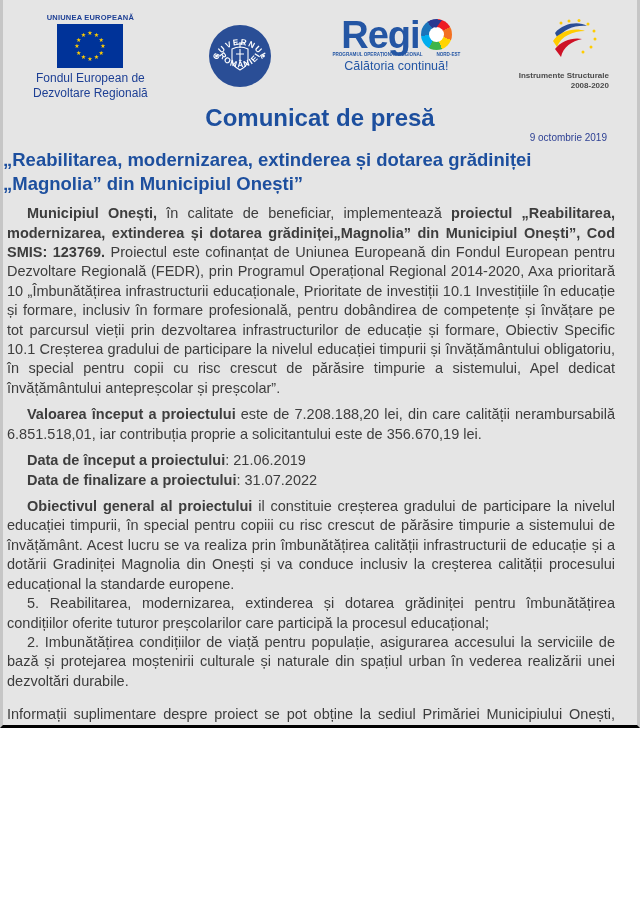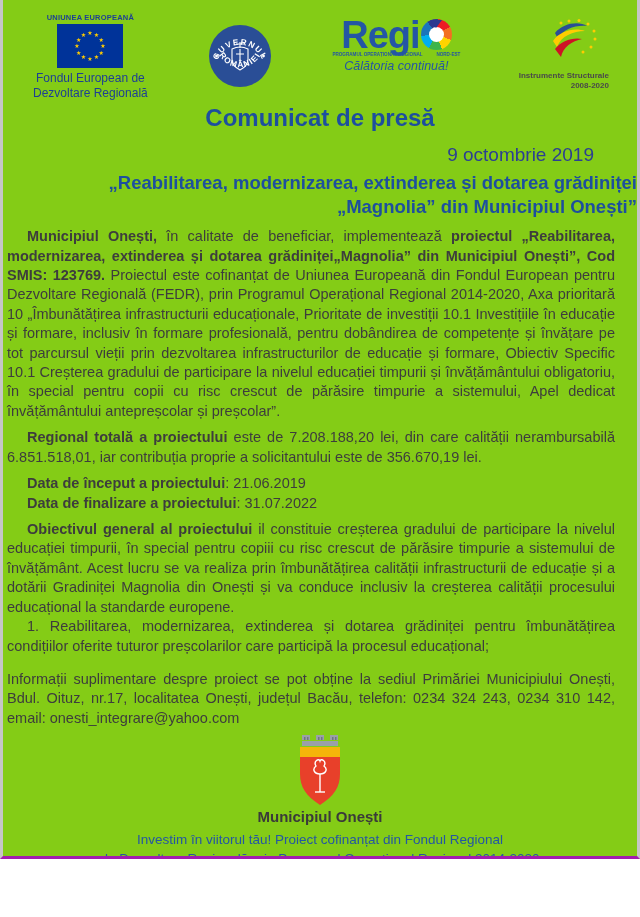--- a/index.html
+++ b/index.html
@@ -1,44 +1,44 @@
 <!DOCTYPE html>
 <html><head>
 <meta charset="utf-8">
 <style>
   * { margin:0; padding:0; box-sizing:border-box; }
   html,body { background:#ffffff; }
   body { font-family:"Liberation Sans", sans-serif; }
   .page {
-    position:relative; width:640px; height:859px; margin:0 auto;
-    background:#84cc16; overflow:hidden;
-    border-left:3px solid #c6c6c6; border-right:3px solid #c6c6c6; border-bottom:3px solid #a21caf;
+    position:relative; width:640px; height:728px; margin:0 auto;
+    background:#e5e5e5; overflow:hidden;
+    border-left:3px solid #c6c6c6; border-right:3px solid #c6c6c6; border-bottom:3px solid #000000;
   }
   
   .logos { display:flex; justify-content:space-between; align-items:flex-start; padding:13px 28px 0 30px; height:88px; }
   .logo { display:flex; flex-direction:column; align-items:center; }
   .eu-top { font-size:7.5px; font-weight:bold; color:#1d3f94; letter-spacing:.2px; margin-bottom:2px; }
   .eu-caption { font-size:12px; color:#1d3f94; text-align:center; line-height:1.25; margin-top:3px; }
   .regio-row { display:flex; align-items:flex-end; }
   .regio-word { font-size:38px; font-weight:bold; color:#2456a4; line-height:.8; letter-spacing:-1px; }
   .regio-o {
     position:relative; width:31px; height:31px; border-radius:50%; margin-left:1px; margin-bottom:0px;
     background:conic-gradient(from -35deg, #2b3990 0 40deg, #ed1c24 40deg 95deg, #f37021 95deg 145deg,
       #ffd400 145deg 195deg, #3db54a 195deg 245deg, #00aeef 245deg 300deg, #1b75bb 300deg 360deg);
   }
   .regio-o::before { content:""; position:absolute; left:8px; top:8px; width:15px; height:15px; border-radius:50%; background:#fff; }
   .regio-o .notch { position:absolute; left:50%; top:1px; transform:translateX(-50%); width:0; height:0;
     border-left:6px solid transparent; border-right:6px solid transparent; border-top:8px solid #2b3990; }
   .regio-sub { display:flex; justify-content:space-between; width:128px; font-size:4.6px; font-weight:bold; color:#2456a4; margin-top:2px; }
-  .regio-tagline { font-size:12.5px; color:#2456a4; margin-top:2px;font-style:italic; }
+  .regio-tagline { font-size:12.5px; color:#2456a4; margin-top:2px; }
   .is-caption { font-size:8px; font-weight:bold; color:#4a4a4a; text-align:right; line-height:1.25; margin-top:2px; }
   
   .title { text-align:center; font-size:24px; font-weight:bold; color:#1d4f9e; margin-top:16px; }
-  .date-line { text-align:right; font-size:19px; color:#2c3f93; padding-right:43px; margin-top:12px; }
-  .subtitle { text-align:right; font-size:18.5px; font-weight:bold; color:#1d4f9e; line-height:1.3; margin-top:5px; }
+  .date-line { text-align:right; font-size:10px; color:#2c3f93; padding-right:30px; margin-top:0; }
+  .subtitle { text-align:left; font-size:18.5px; font-weight:bold; color:#1d4f9e; line-height:1.3; margin-top:5px; }
   
   .body-text { padding:8px 22px 0 4px; }
   .para { font-size:14.5px; color:#3d3d3d; line-height:1.34; text-align:justify; }
   .para.indent { text-indent:20px; }
   .para.gap { margin-top:7px; }
   .para.biggap { margin-top:14px; }
   .bold { font-weight:bold; }
   
   .crest { display:flex; flex-direction:column; align-items:center; margin-top:6px; }
   .crest-caption { font-size:15px; font-weight:bold; color:#3a3a3a; margin-top:2px; }
@@ -139,25 +139,26 @@
 
   <h1 class="title">Comunicat de presă</h1>
   <div class="date-line">9 octombrie 2019</div>
   <h2 class="subtitle">
     <div>„Reabilitarea, modernizarea, extinderea și dotarea grădiniței</div>
     <div>„Magnolia” din Municipiul Onești”</div>
   </h2>
 
   <main class="body-text">
       <p class="para indent"><span class="bold">Municipiul Onești, </span><span>în calitate de beneficiar, implementează </span><span class="bold">proiectul „Reabilitarea, modernizarea, extinderea și dotarea grădiniței„Magnolia” din Municipiul Onești”, Cod SMIS: 123769. </span><span>Proiectul este cofinanțat de Uniunea Europeană din Fondul European pentru Dezvoltare Regională (FEDR), prin Programul Operațional Regional 2014-2020, Axa prioritară 10 „Îmbunătățirea infrastructurii educaționale, Prioritate de investiții 10.1 Investițiile în educație și formare, inclusiv în formare profesională, pentru dobândirea de competențe și învățare pe tot parcursul vieții prin dezvoltarea infrastructurilor de educație și formare, Obiectiv Specific 10.1 Creșterea gradului de participare la nivelul educației timpurii și învățământului obligatoriu, în special pentru copii cu risc crescut de părăsire timpurie a sistemului, Apel dedicat învățământului antepreșcolar și preșcolar”.</span></p>
-      <p class="para indent gap"><span class="bold">Regional totală a proiectului </span><span>este de 7.208.188,20 lei, din care calității nerambursabilă 6.851.518,01, iar contribuția proprie a solicitantului este de 356.670,19 lei.</span></p>
+      <p class="para indent gap"><span class="bold">Valoarea început a proiectului </span><span>este de 7.208.188,20 lei, din care calității nerambursabilă 6.851.518,01, iar contribuția proprie a solicitantului este de 356.670,19 lei.</span></p>
       <p class="para indent gap"><span class="bold">Data de început a proiectului</span><span>: 21.06.2019</span></p>
       <p class="para indent"><span class="bold">Data de finalizare a proiectului</span><span>: 31.07.2022</span></p>
       <p class="para indent gap"><span class="bold">Obiectivul general al proiectului </span><span>il constituie creșterea gradului de participare la nivelul educației timpurii, în special pentru copiii cu risc crescut de părăsire timpurie a sistemului de învățământ. Acest lucru se va realiza prin îmbunătățirea calității infrastructurii de educație și a dotării Gradiniței Magnolia din Onești și va conduce inclusiv la creșterea calității procesului educațional la standarde europene.</span></p>
-      <p class="para indent"><span>1. Reabilitarea, modernizarea, extinderea și dotarea grădiniței pentru îmbunătățirea condițiilor oferite tuturor preșcolarilor care participă la procesul educațional;</span></p>
+      <p class="para indent"><span>5. Reabilitarea, modernizarea, extinderea și dotarea grădiniței pentru îmbunătățirea condițiilor oferite tuturor preșcolarilor care participă la procesul educațional;</span></p>
+      <p class="para indent"><span>2. Imbunătățirea condițiilor de viață pentru populație, asigurarea accesului la serviciile de bază și protejarea moștenirii culturale și naturale din spațiul urban în vederea realizării unei dezvoltări durabile.</span></p>
       <p class="para biggap"><span>Informații suplimentare despre proiect se pot obține la sediul Primăriei Municipiului Onești, Bdul. Oituz, nr.17, localitatea Onești, județul Bacău, telefon: 0234 324 243, 0234 310 142, email: onesti_integrare@yahoo.com</span></p>
     </main>
 
   <div class="crest">
     <svg width="54" height="72" viewBox="0 0 54 72">
       <g fill="#9aa0a8">
         <rect x="9" y="7" width="36" height="5"></rect>
         <rect x="9" y="1" width="8" height="5"></rect>
           <rect x="23" y="1" width="8" height="5"></rect>
           <rect x="37" y="1" width="8" height="5"></rect>

